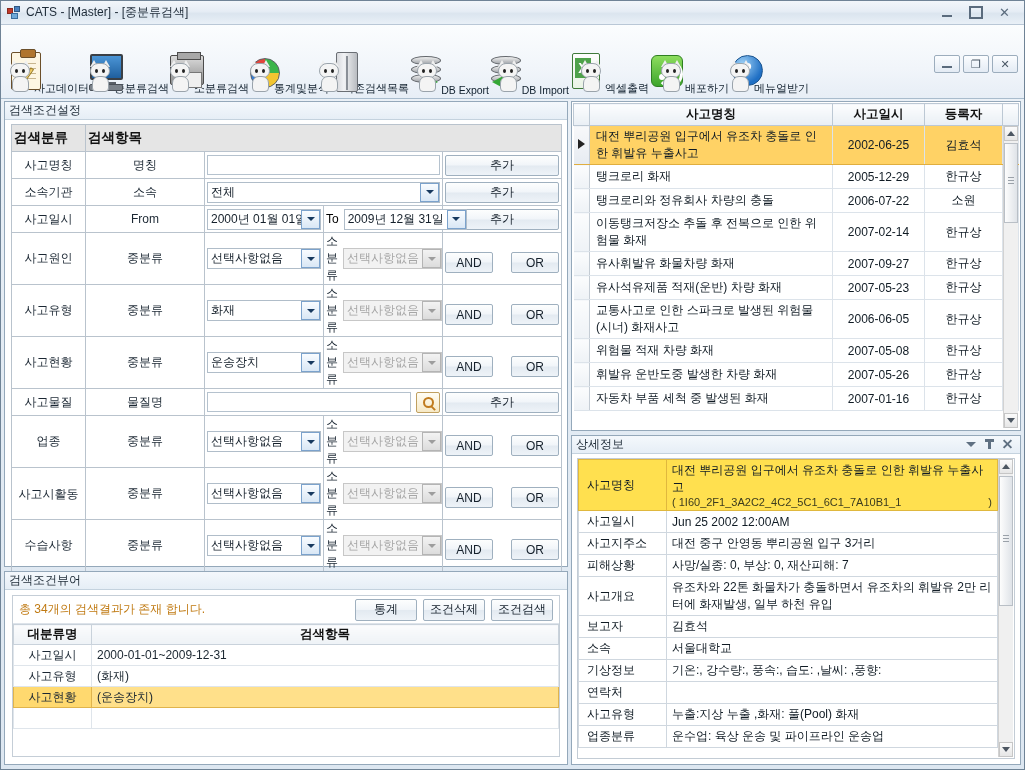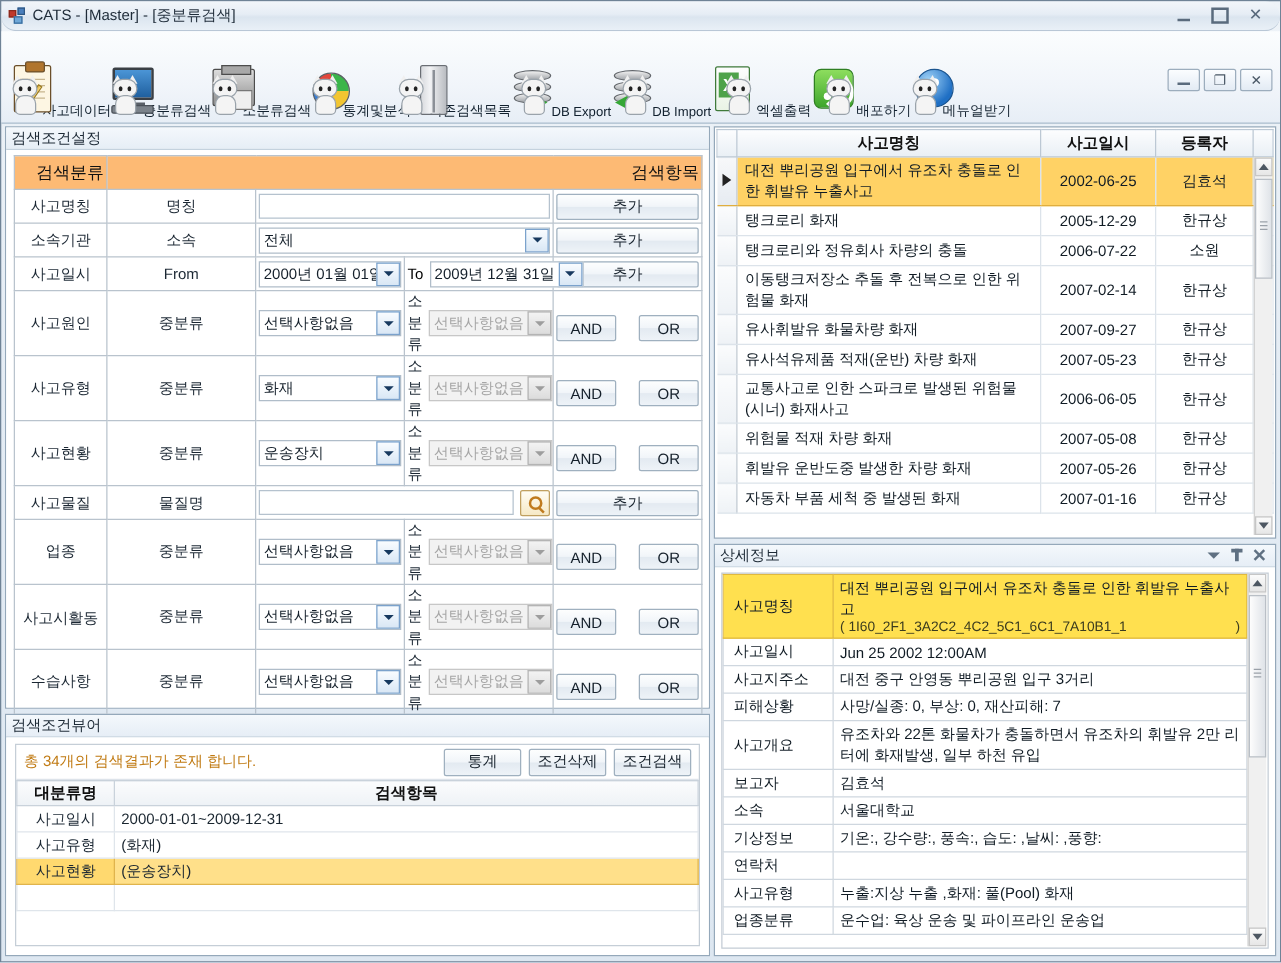--- a/index.html
+++ b/index.html
@@ -17,21 +17,20 @@
     border: 1px solid #6f8396;
     overflow: hidden;
   }
   
   .titlebar {
     height: 24px;
     background: linear-gradient(180deg,#f2f6fa 0%, #e6edf5 45%, #dbe5ef 55%, #e9f0f7 100%);
     border-bottom: 1px solid #b9c7d6;
     display: flex; align-items: center;
     padding: 0 2px 0 6px;
-    border-radius: 12px;
   }
   .app-icon {
     width: 14px; height: 14px; position: relative; margin-right: 5px; flex: 0 0 auto;
   }
   .app-icon i {
     position: absolute; display: block;
   }
   .app-icon i:nth-child(1){ left:0; top:2px; width:6px;height:6px;background:#c0392b;border:1px solid #8a2a1e;}
   .app-icon i:nth-child(2){ left:7px; top:0px; width:6px;height:6px;background:#4a7fbd;border:1px solid #2f5884;}
   .app-icon i:nth-child(3){ left:4px; top:7px; width:7px;height:6px;background:#6fa8d8;border:1px solid #3a6d9e;}
@@ -132,21 +131,21 @@
   .hi-pin::before{content:"";position:absolute;left:4px;top:0;width:3px;height:10px;background:#5f7082;}
   .hi-pin::after{content:"";position:absolute;left:1px;top:0;width:9px;height:3px;background:#5f7082;}
   .hi-close::before,.hi-close::after{content:"";position:absolute;left:0;top:4px;width:11px;height:2px;background:#5f7082;}
   .hi-close::before{transform:rotate(45deg);} .hi-close::after{transform:rotate(-45deg);}
 
   
   #criteria-panel { height: 466px; position:relative; }
   .crit-body{ position:absolute; left:0;right:0;top:18px;bottom:0; background:#fff; padding:4px 5px 4px 6px;}
   table.crit { width:100%; border-collapse:collapse; table-layout:fixed; }
   table.crit td { border:1px solid #b9c3cd; padding:0 2px; height:27px; vertical-align:middle;}
-  .c-head td{ height:26px; background:#fdba74; font-weight:normal; font-size:13.5px; text-align:right; color:#111;}
+  .c-head td{ height:26px; background:#e5e5e5; font-weight:bold; font-size:13.5px; text-align:left; color:#111;}
   .c-cat { width:74px; text-align:center; color:#1b2733; font-size:12px; }
   .c-sub { width:56px; text-align:center; color:#1b2733; font-size:12px; }
   .c-lbl2{ width:48px; text-align:center; color:#1b2733; font-size:12px;}
   .two-line{line-height:12px;}
 
   input.txt{
     width:100%; height:20px; border:1px solid #b5c2ce; background:#fff;
     font-family:"Liberation Sans",sans-serif; font-size:12px; padding:0 3px; color:#111;
   }
   .combo{

